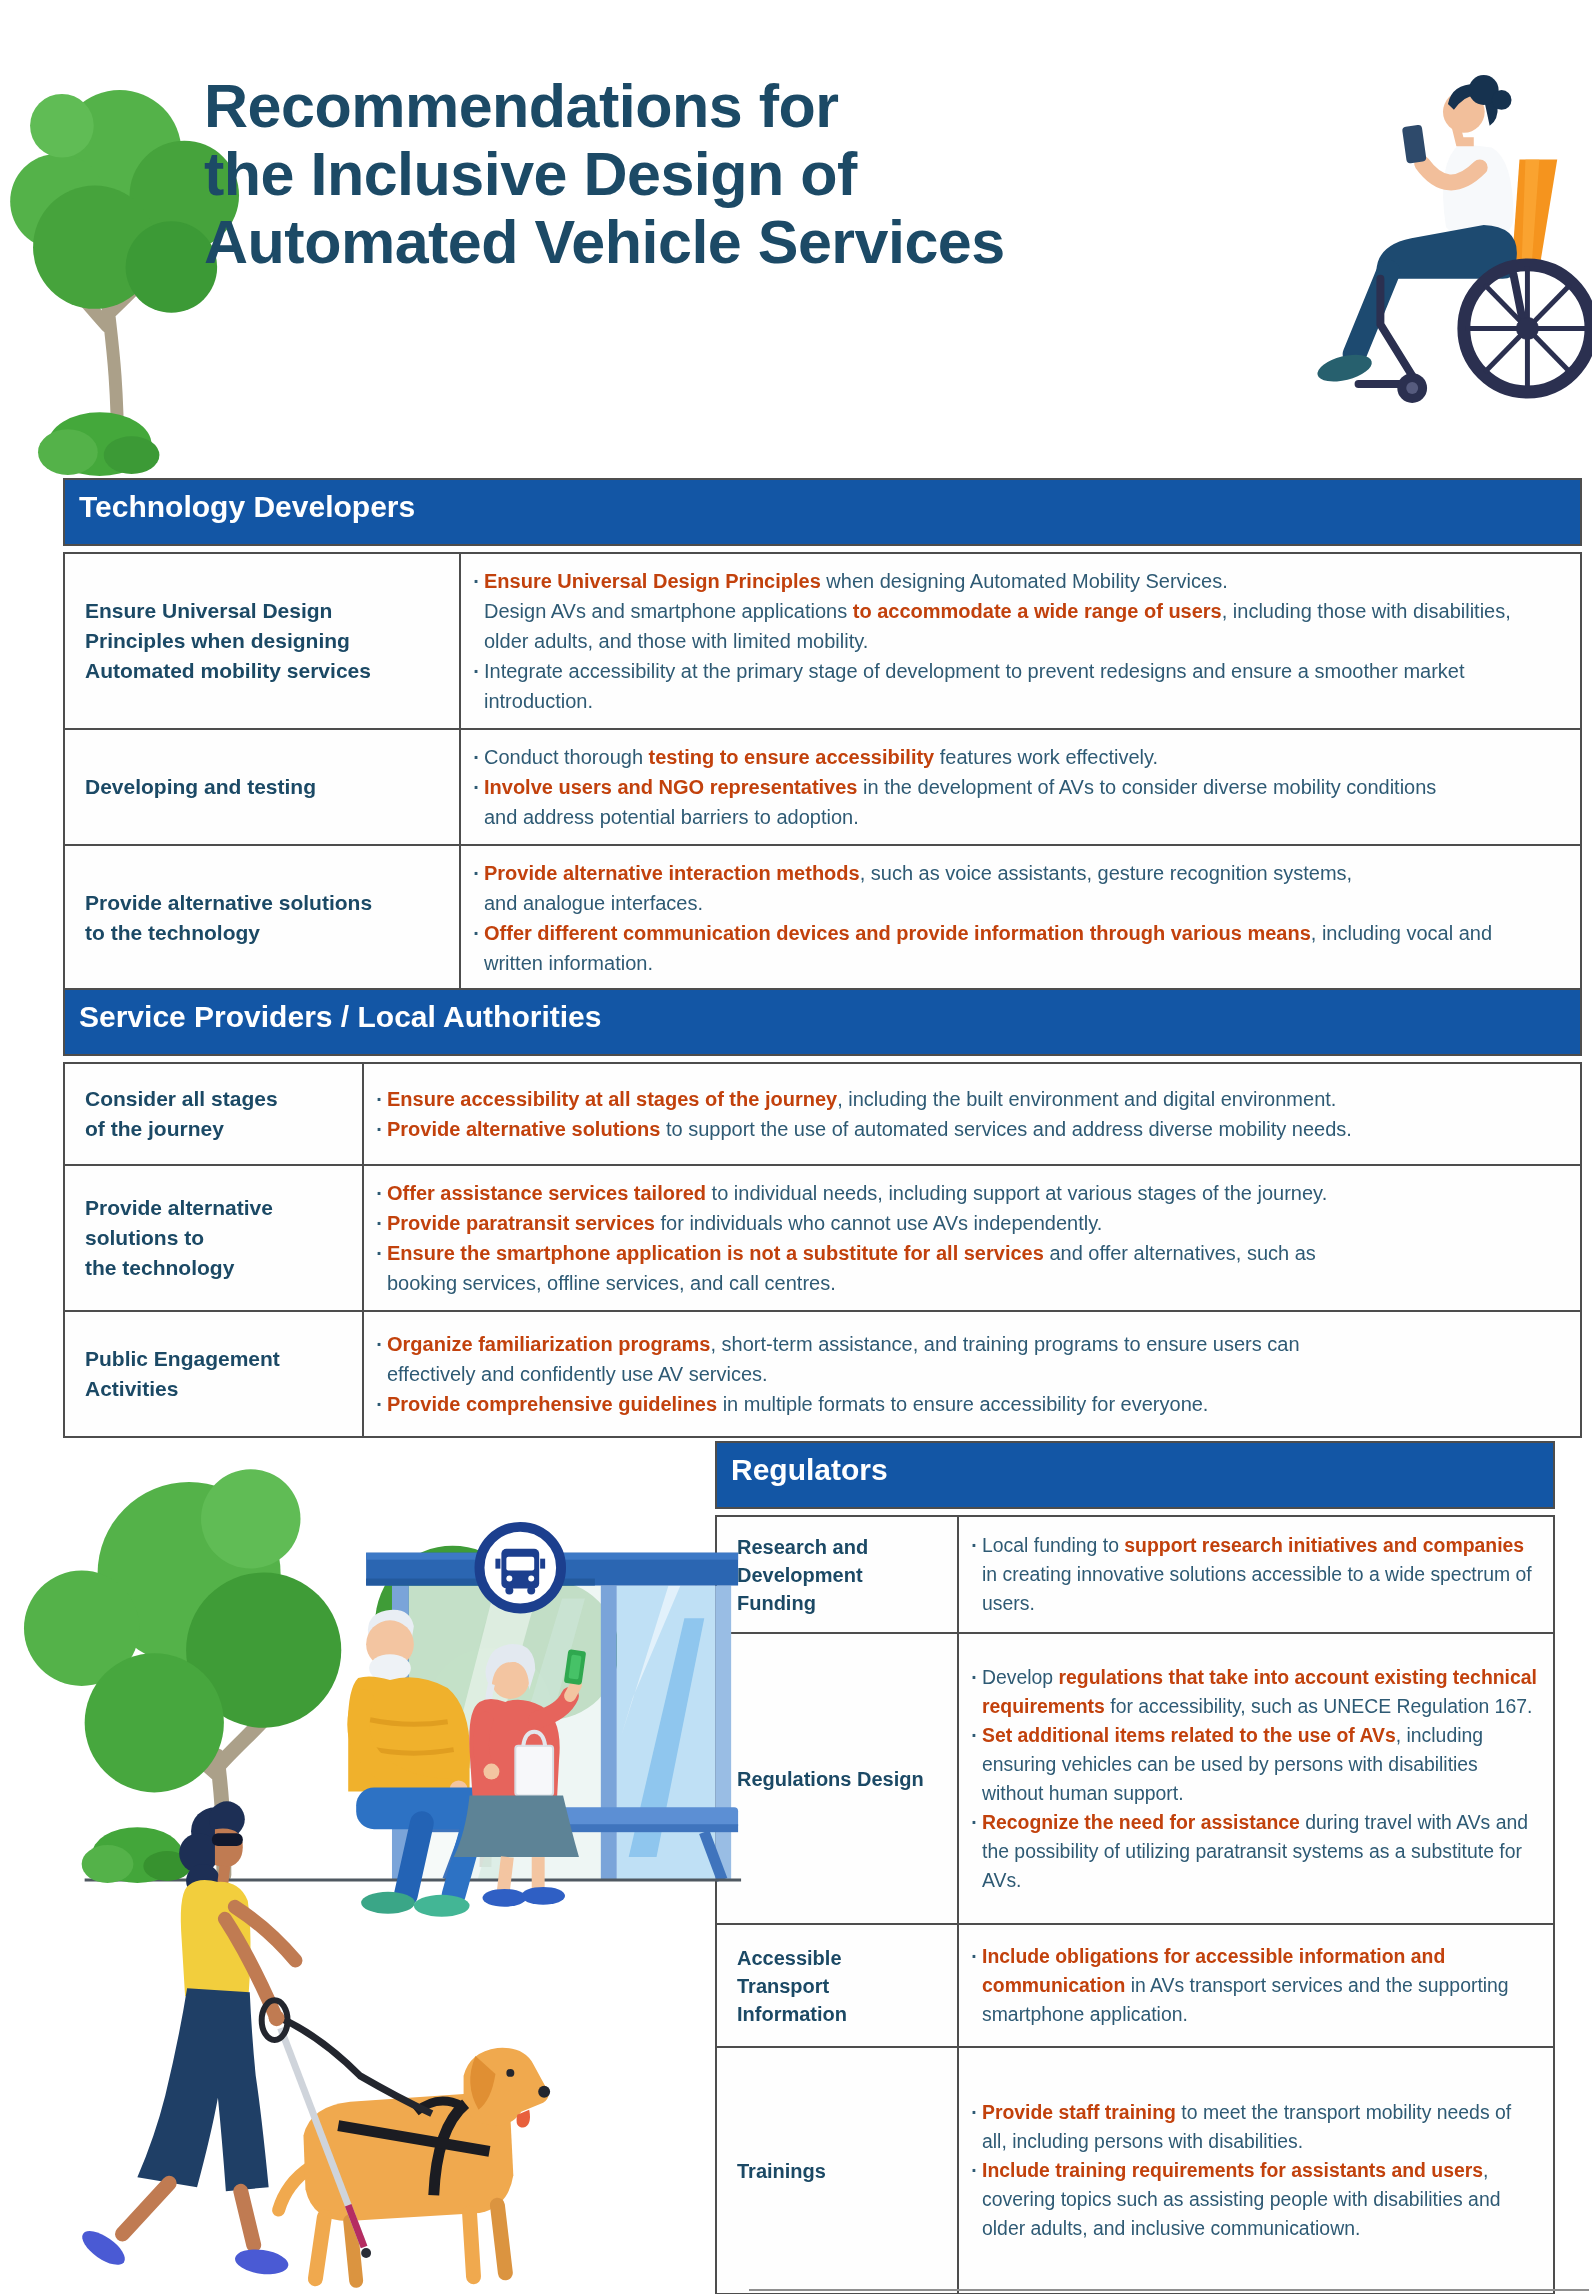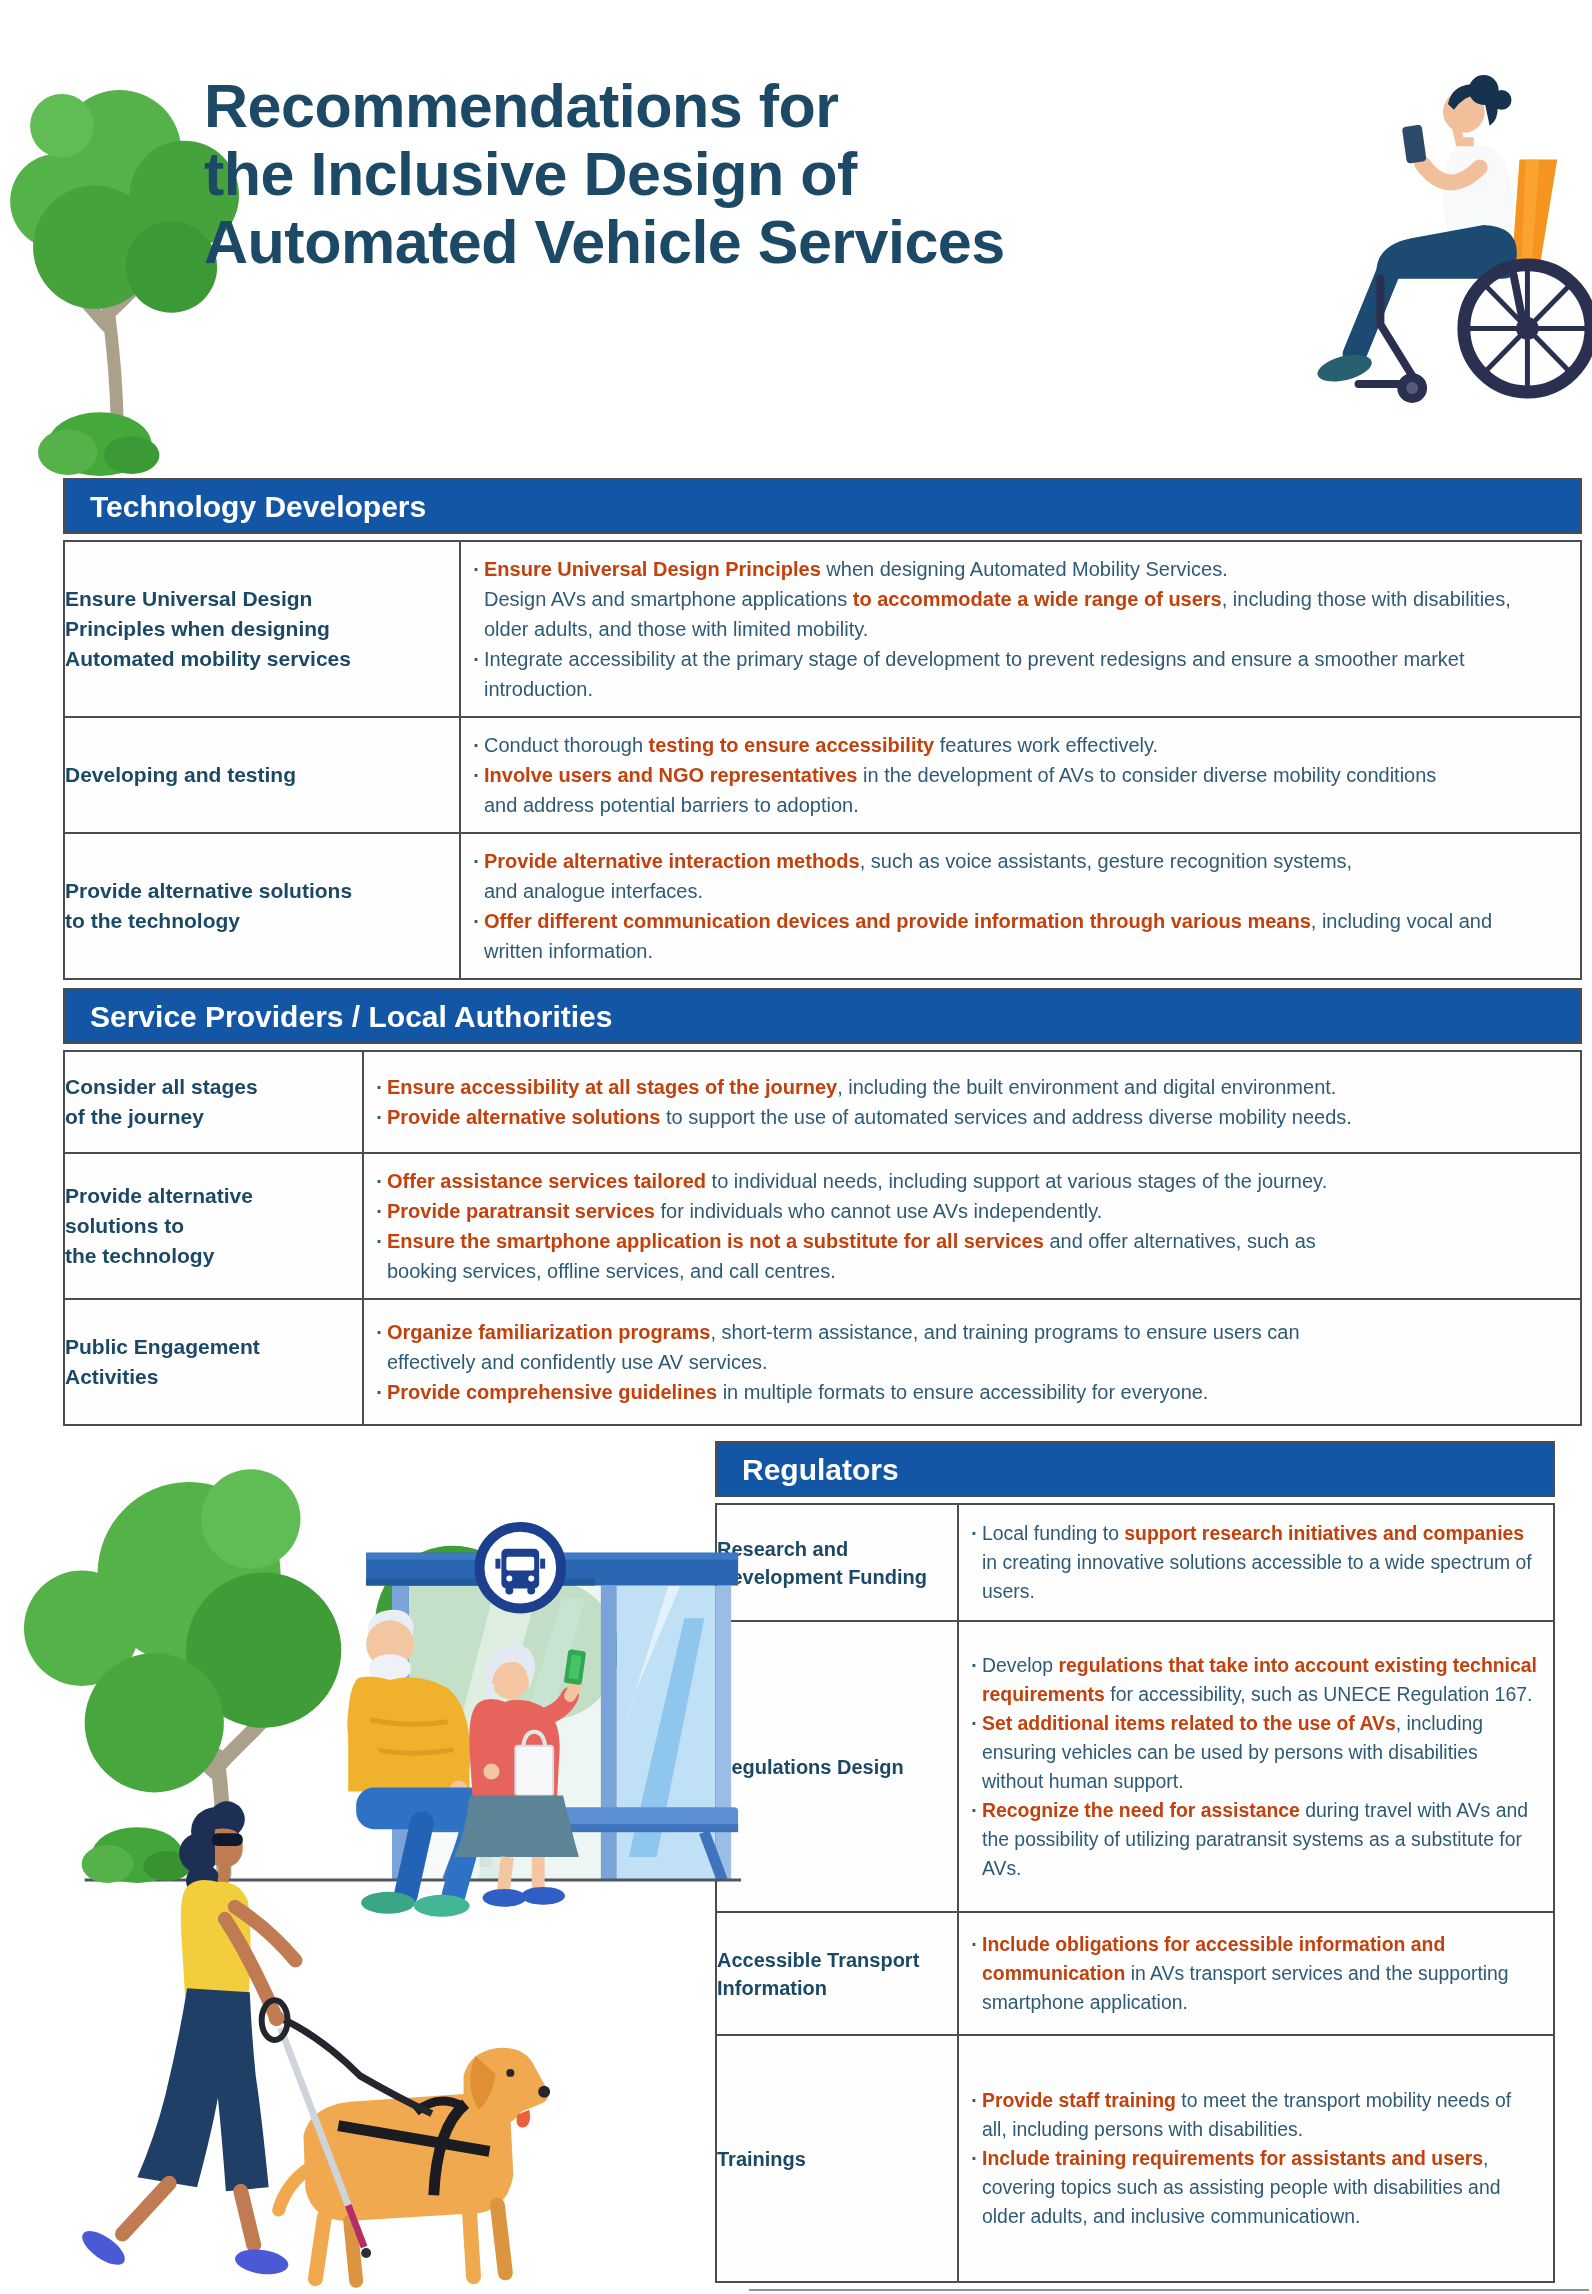--- a/index.html
+++ b/index.html
@@ -12,30 +12,30 @@
   .title{
     position:absolute;left:204px;top:72px;width:1114px;
     font-size:61px;line-height:68px;font-weight:700;color:#1c4a66;letter-spacing:-0.5px;
   }
   
   .section{position:absolute}
   #sec-tech{left:63px;top:478px;width:1519px}
   #sec-service{left:63px;top:988px;width:1519px}
   #sec-reg{left:715px;top:1441px;width:840px}
   .sec-header{
-    height:56px;box-sizing:border-box;border:2px solid #4d4d4d;
+    height:68px;box-sizing:border-box;border:2px solid #4d4d4d;
     background:#1356a5;color:#ffffff;font-weight:700;font-size:30px;line-height:54px;
-    padding-left:25px;letter-spacing:0;
+    padding-left:14px;letter-spacing:0;
   }
   .tbl{margin-top:6px;border:2px solid #4d4d4d;box-sizing:border-box;background:#fefefe}
   .row{display:flex;border-top:2px solid #4d4d4d}
   .row:first-child{border-top:none}
   .lab{
     flex:0 0 396px;box-sizing:border-box;border-right:2px solid #4d4d4d;
-    display:flex;align-items:center;padding:10px 26px 10px 0;
+    display:flex;align-items:center;padding:10px 26px 10px 20px;
     font-weight:700;color:#1b4965;font-size:21px;line-height:30px;white-space:pre-line;
   }
   #sec-service .lab{flex-basis:299px}
   #sec-reg .lab{flex-basis:242px;font-size:20px;line-height:28px}
   .bul{
     flex:1;box-sizing:border-box;display:flex;flex-direction:column;justify-content:center;
     padding:12px 16px 12px 8px;
   }
   .bullet{display:flex;font-size:20px;line-height:30px;color:#2e5a74}
   .dot{flex:0 0 15px;text-align:center;font-weight:700;color:#2e5a74}

